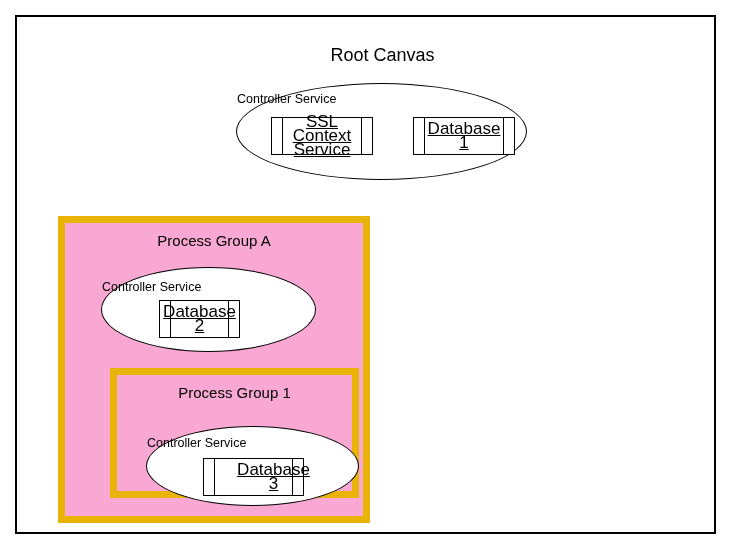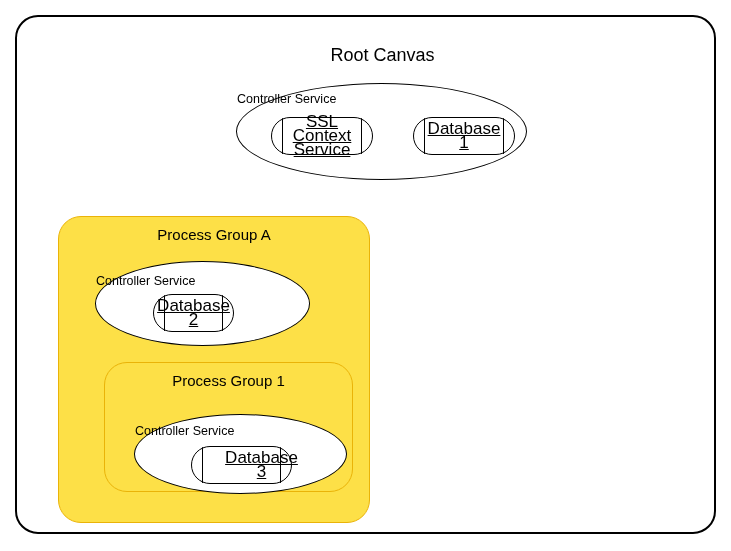--- a/index.html
+++ b/index.html
@@ -1,15 +1,15 @@
 <!DOCTYPE html>
 <html><head>
 <meta charset="utf-8">
 <style>
-  * { box-sizing: border-box; margin: 0; padding: 0; border-radius: 23px; }
+  * { box-sizing: border-box; margin: 0; padding: 0; }
   html, body { width: 731px; height: 551px; }
   body {
     position: relative;
     background: #ffffff;
     color: #000000;
     font-family: "Liberation Sans", sans-serif;
     overflow: hidden;
   }
   .abs { position: absolute; }
 
@@ -21,21 +21,21 @@
   }
   .canvas-title {
     left: 0; top: 27px; width: 731px;
     text-align: center;
     font-size: 18px;
     line-height: 22px;
     white-space: nowrap;
   }
 
   
-  .pg { border: 1px solid #eab308; background: #fde047; }
+  .pg { border: 7px solid #eab308; background: #f9a8d4; }
   .pg-a { left: 41px; top: 199px; width: 312px; height: 307px; }
   .pg-1 { left: 45px; top: 145px; width: 249px; height: 130px; }
   .pg-title {
     left: 0; top: 9px; width: 100%;
     text-align: center;
     font-size: 15px;
     line-height: 18px;
     white-space: nowrap;
   }
 

